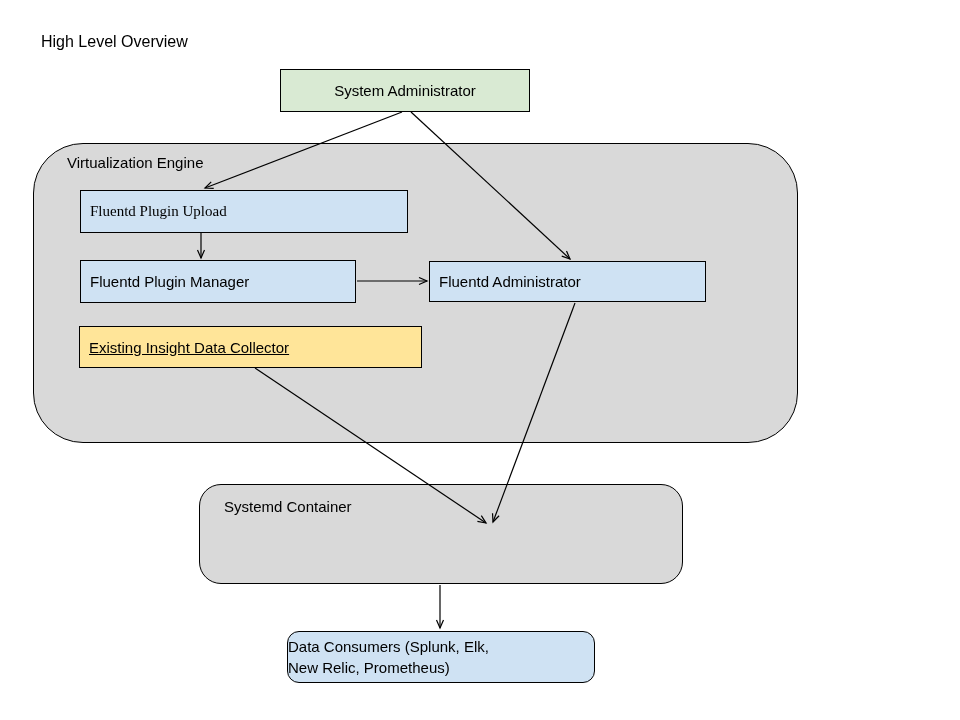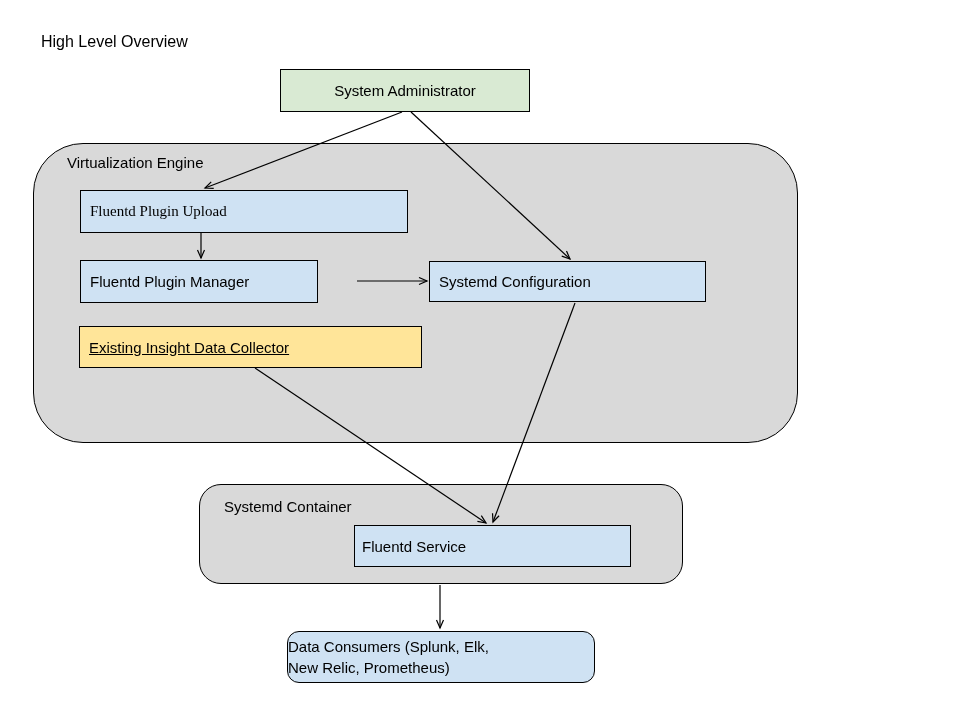--- a/index.html
+++ b/index.html
@@ -42,27 +42,26 @@
   <div class="container" style="left:33px;top:143px;width:765px;height:300px;border-radius:50px;"></div>
   <div class="container-label" style="left:67px;top:153px;">Virtualization Engine</div>
 
   <div class="container" style="left:199px;top:484px;width:484px;height:100px;border-radius:22px;"></div>
   <div class="container-label" style="left:224px;top:497px;text-align:center;">Systemd Container</div>
 
   <div class="node center" style="left: 280px; top: 69px; width: 250px; height: 43px; background-color: rgb(217, 234, 211);">System Administrator</div>
 
   <div class="node" style="left: 80px; top: 190px; width: 328px; height: 43px; padding-left: 9px; background-color: rgb(207, 226, 243); font-family: Liberation Serif, serif;">Fluentd Plugin Upload</div>
 
-  <div class="node" style="left: 80px; top: 260px; width: 238px; height: 43px; padding-left: 9px; background-color: rgb(207, 226, 243);">Fluentd Plugin Manager</div>
+  <div class="node" style="left: 80px; top: 260px; width: 276px; height: 43px; padding-left: 9px; background-color: rgb(207, 226, 243);">Fluentd Plugin Manager</div>
 
-  <div class="node" style="left: 429px; top: 261px; width: 277px; height: 41px; padding-left: 9px; background-color: rgb(207, 226, 243);">Systemd Configuration</div>
+  <div class="node" style="left: 429px; top: 261px; width: 277px; height: 41px; padding-left: 9px; background-color: rgb(207, 226, 243);">Fluentd Administrator</div>
 
   <div class="node" style="left: 79px; top: 326px; width: 343px; height: 42px; padding-left: 9px; background-color: rgb(255, 229, 153); text-decoration: underline;">Existing Insight Data Collector</div>
 
-  <div class="node" style="left: 354px; top: 525px; width: 277px; height: 42px; padding-left: 7px; background-color: rgb(207, 226, 243);">Fluentd Service</div>
 
   <div class="node" style="left: 287px; top: 631px; width: 308px; height: 52px; border-radius: 12px; padding-left: 0; background-color: rgb(207, 226, 243);">Data Consumers (Splunk, Elk,
 New Relic, Prometheus)</div>
 
   <svg class="edges" width="960" height="720" viewBox="0 0 960 720">
     <defs>
       <marker id="arrow" markerUnits="userSpaceOnUse" markerWidth="12" markerHeight="11" refX="9" refY="4.5" orient="auto">
         <path class="arrowhead-path" d="M1,1 L9,4.5 L1,8"></path>
       </marker>
     </defs>

